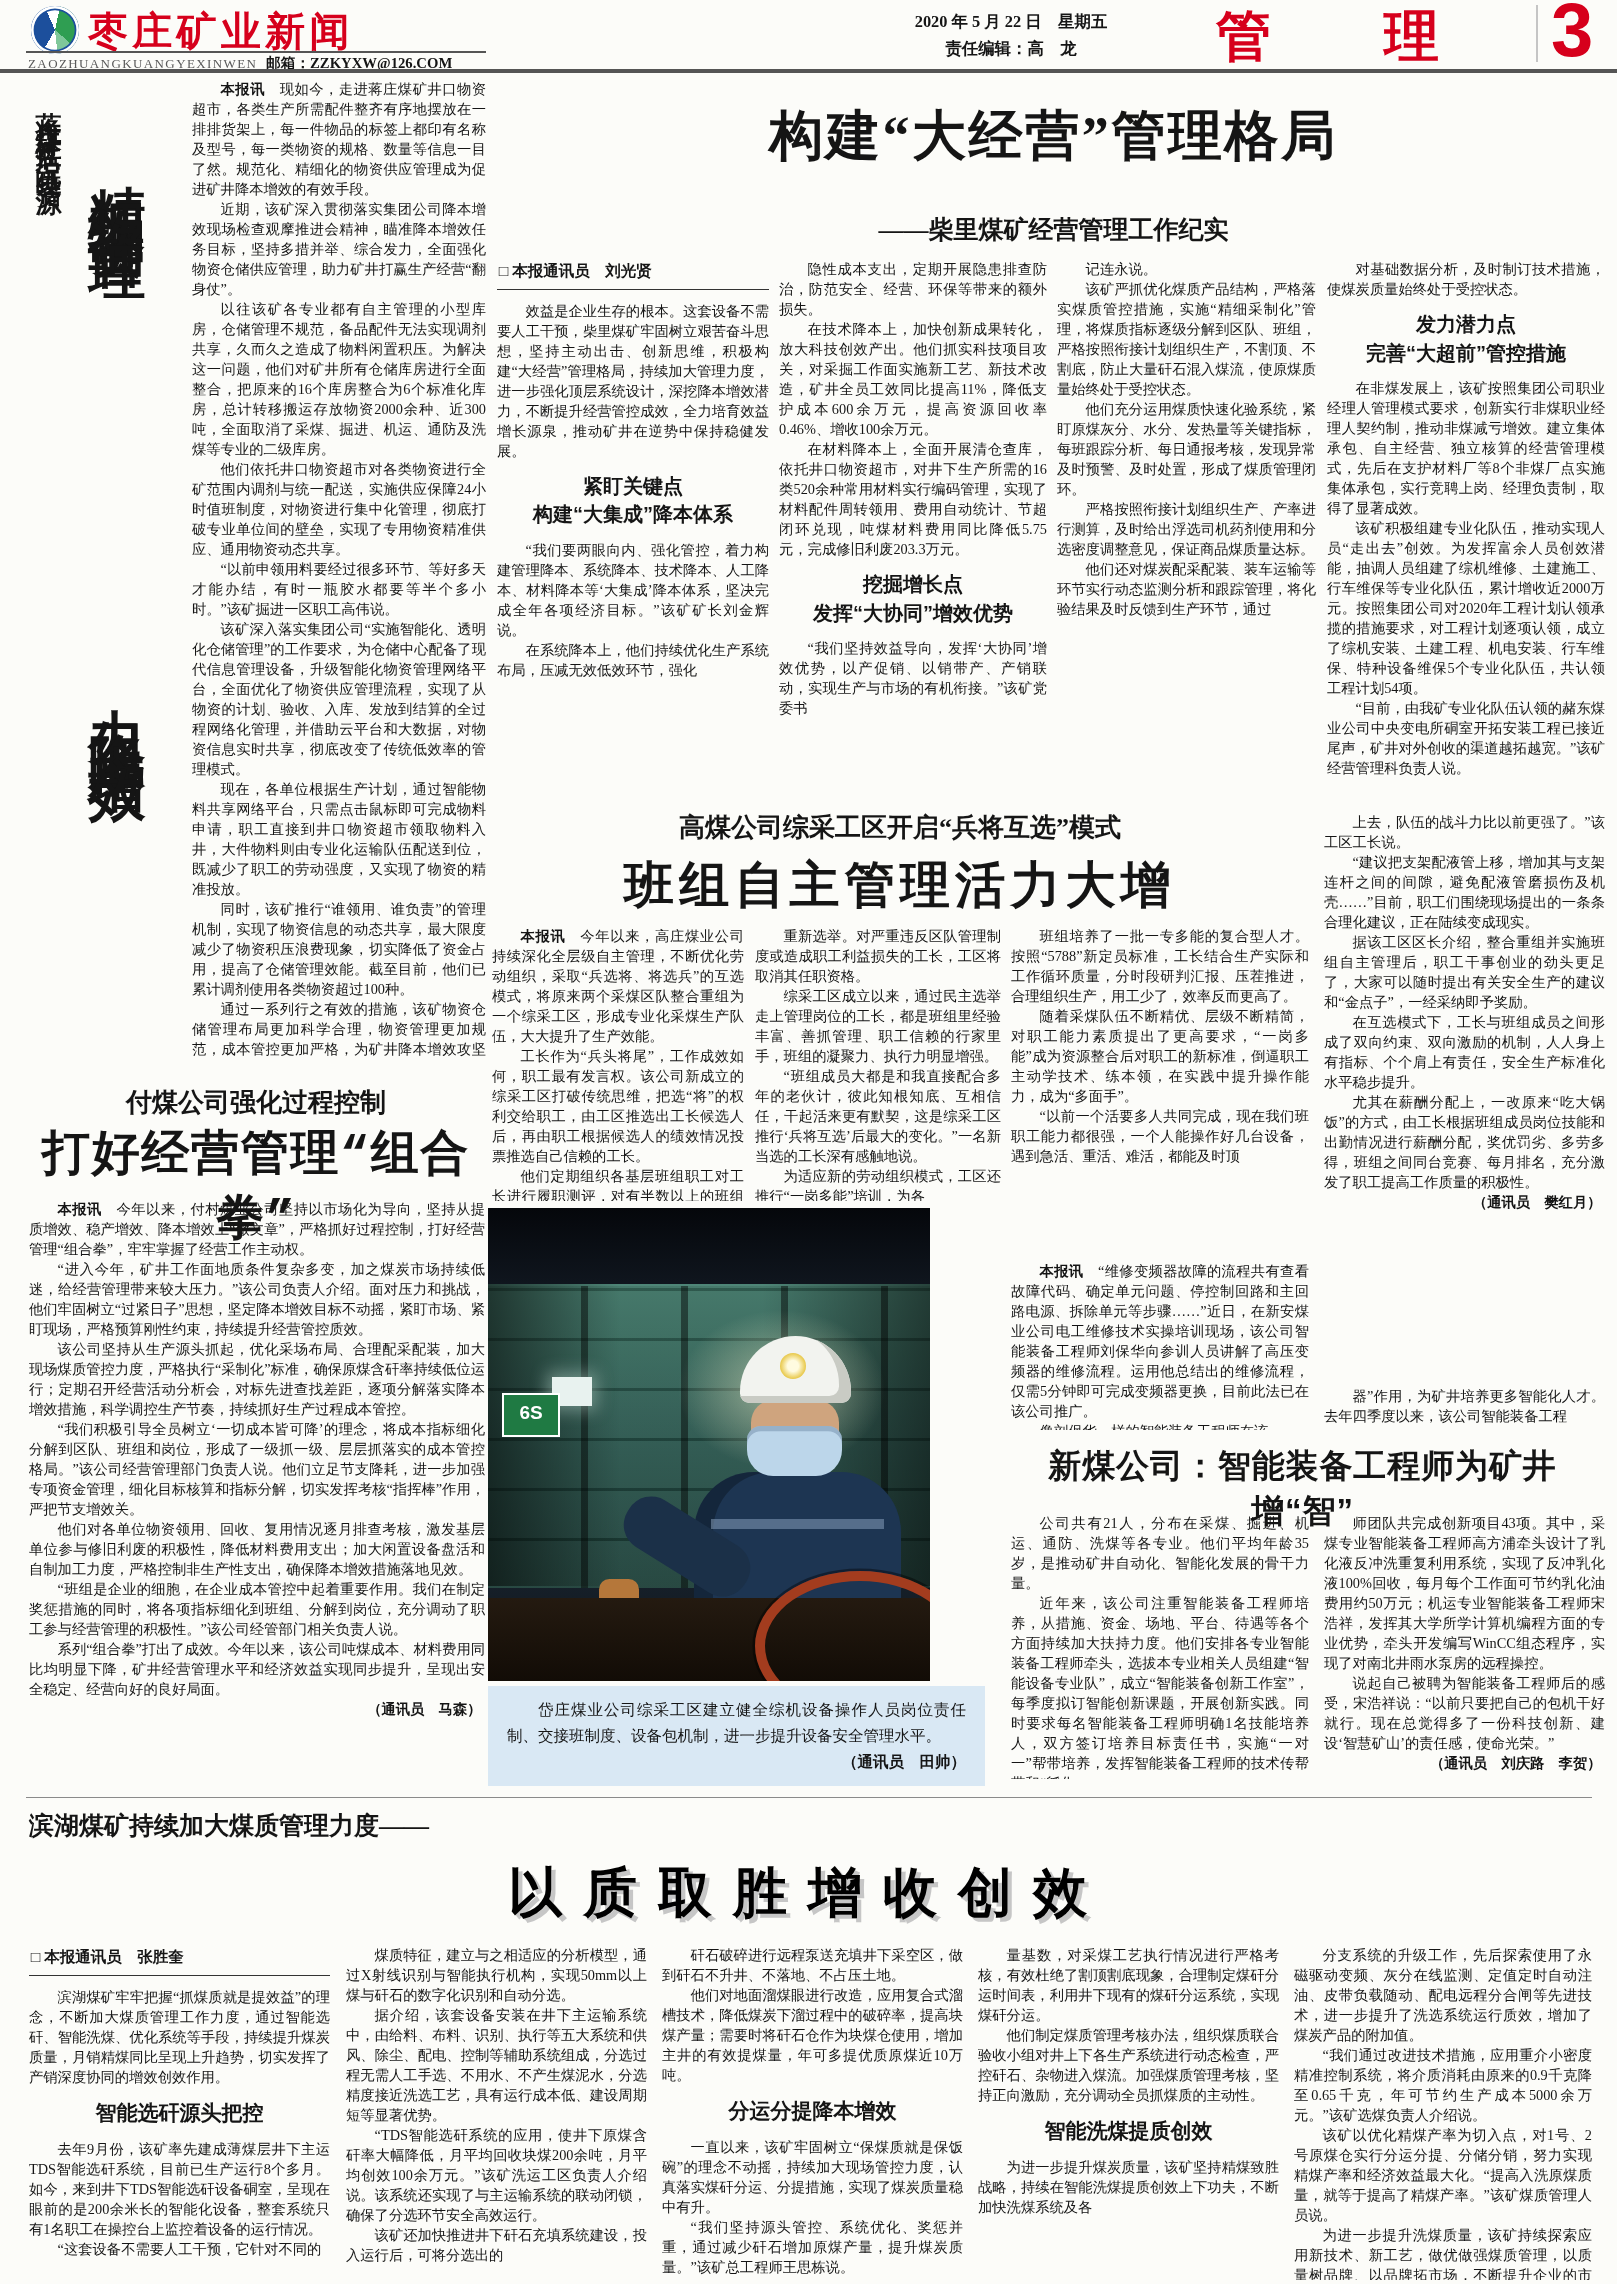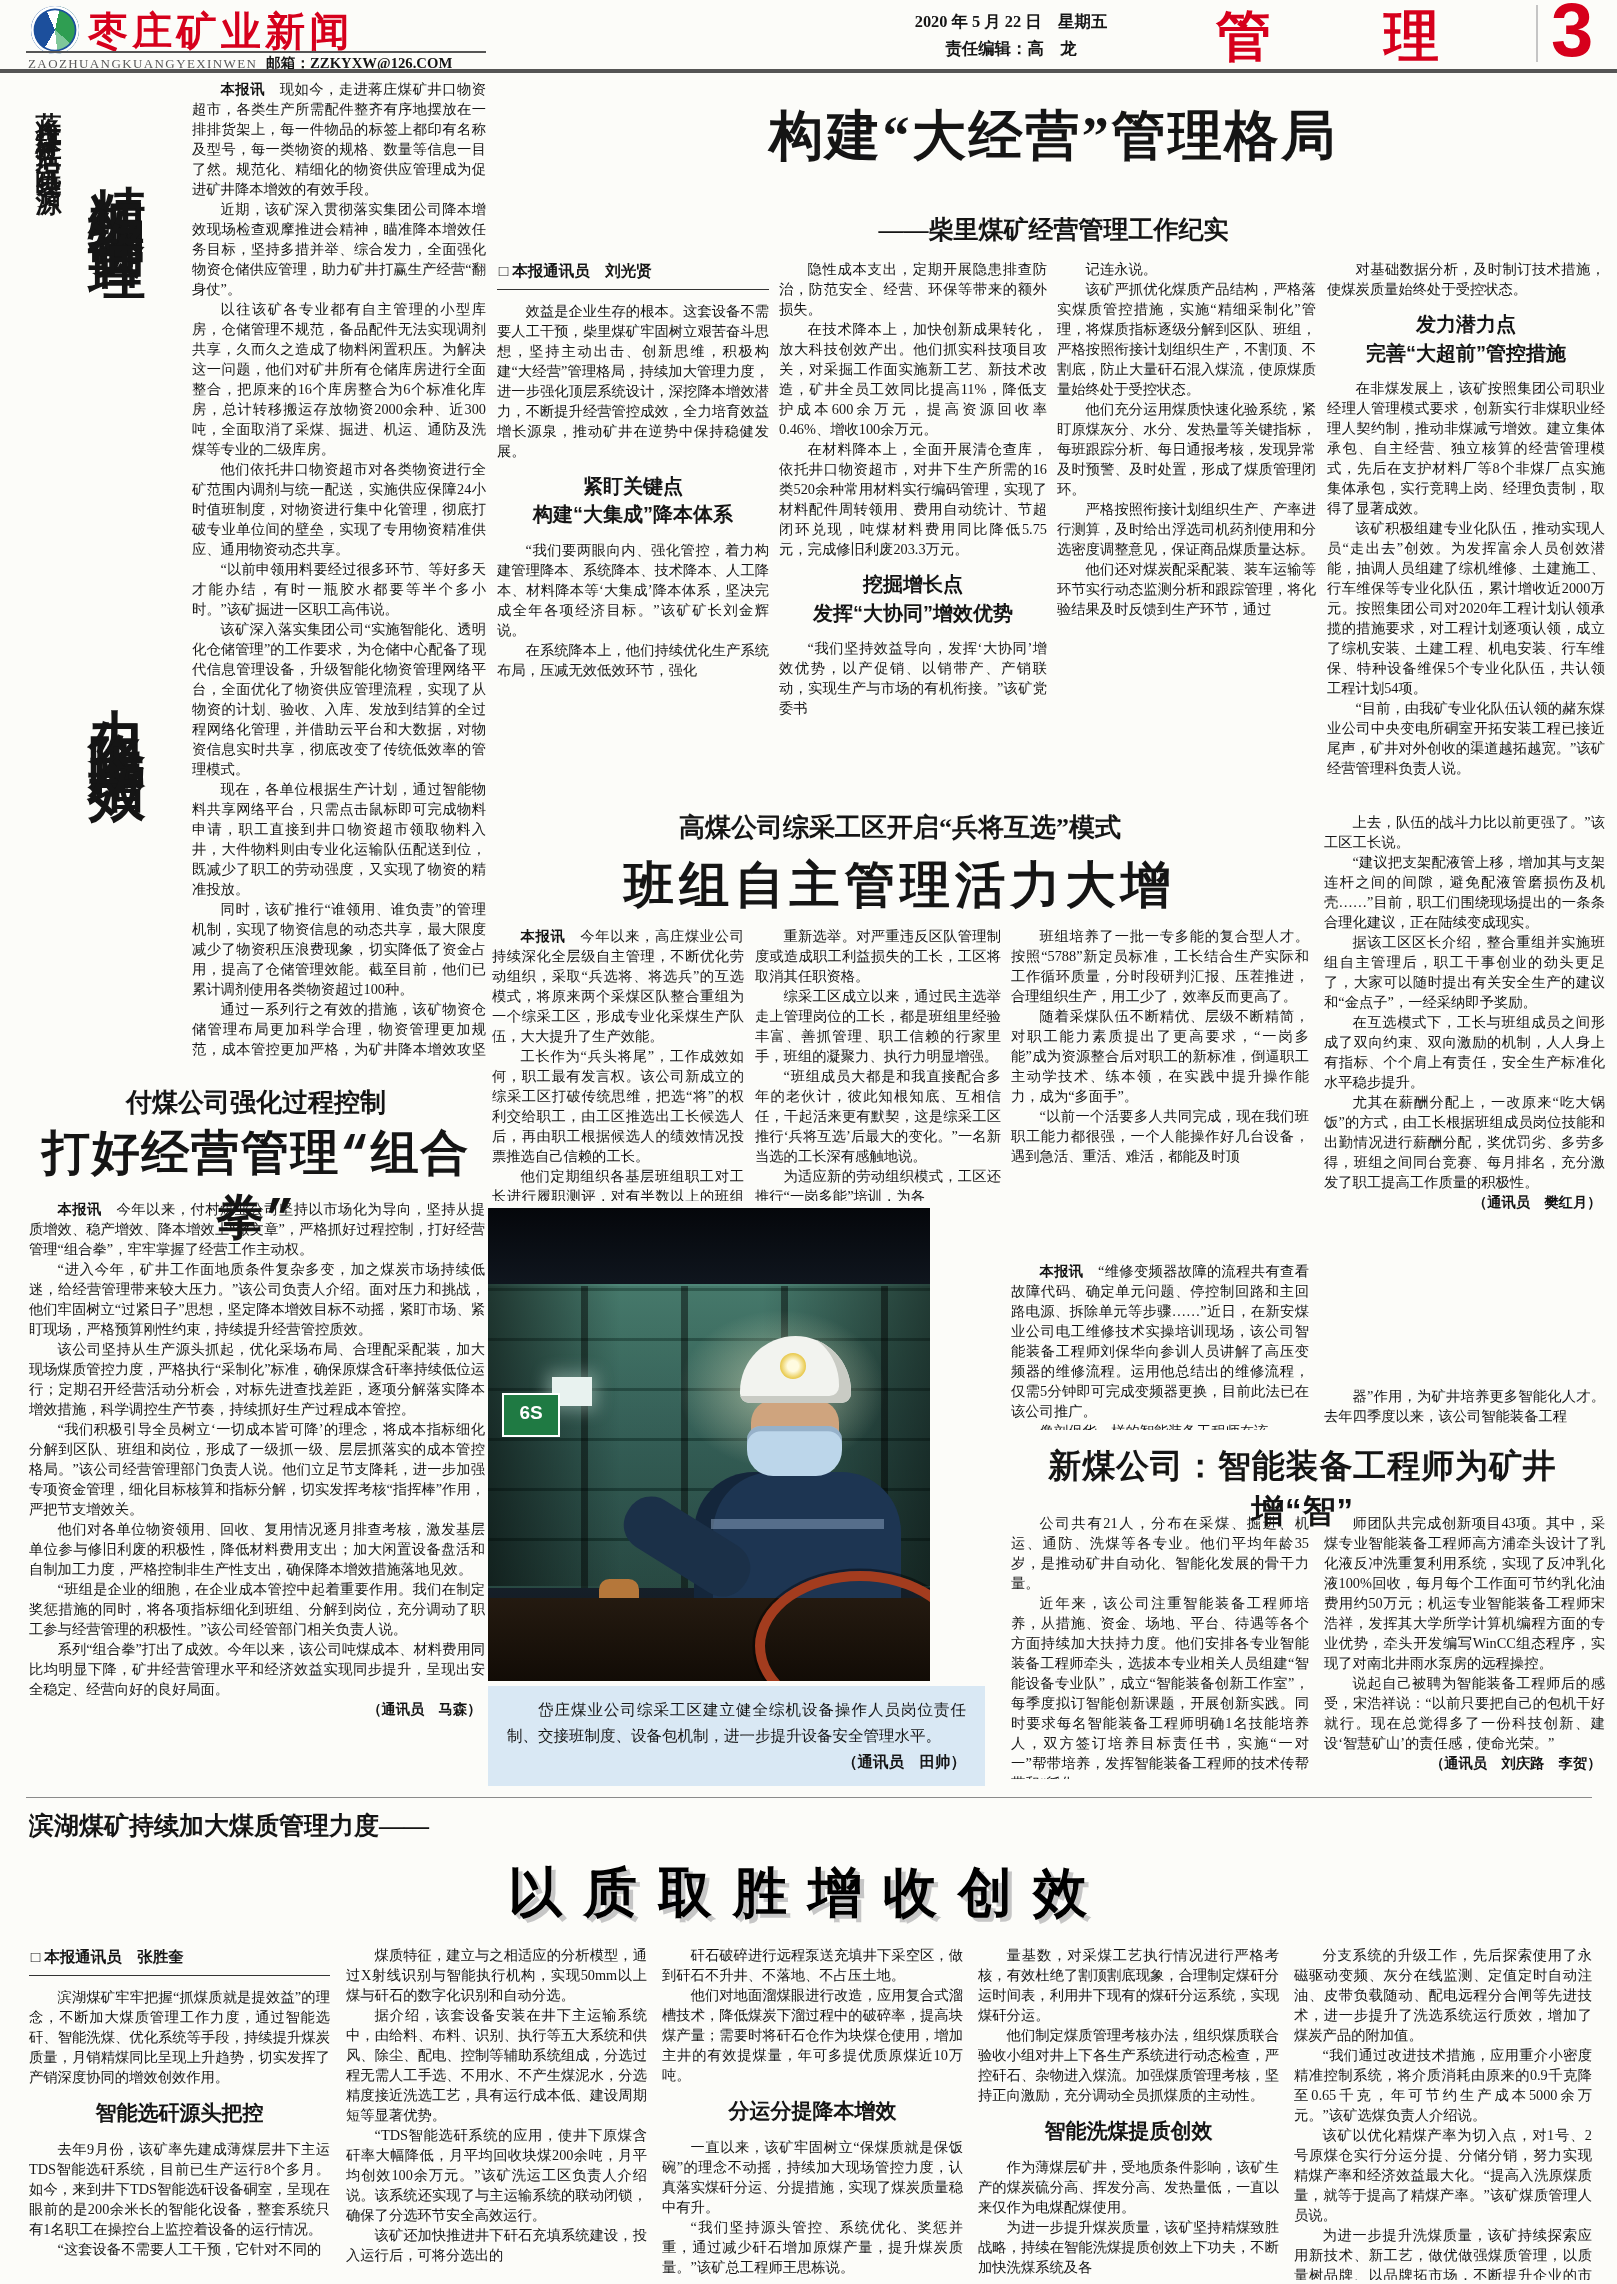--- a/index.html
+++ b/index.html
@@ -326,21 +326,20 @@
       </div>
   </div>
 
   <div class="abs col bodytxt" style="left:978px;top:1945px;width:301px;height:335px;">
     <div>
         <p>量基数，对采煤工艺执行情况进行严格考核，有效杜绝了割顶割底现象，合理制定煤矸分运时间表，利用井下现有的煤矸分运系统，实现煤矸分运。</p>
         <p>他们制定煤质管理考核办法，组织煤质联合验收小组对井上下各生产系统进行动态检查，严控矸石、杂物进入煤流。加强煤质管理考核，坚持正向激励，充分调动全员抓煤质的主动性。</p>
       </div>
     <h4 class="subhead-s">智能洗煤提质创效</h4>
     <div>
-        <p>作为薄煤层矿井，受地质条件影响，该矿生产的煤炭硫分高、挥发分高、发热量低，一直以来仅作为电煤配煤使用。</p>
         <p>为进一步提升煤炭质量，该矿坚持精煤致胜战略，持续在智能洗煤提质创效上下功夫，不断加快洗煤系统及各</p>
       </div>
   </div>
 
   <div class="abs col bodytxt" style="left:1294px;top:1945px;width:298px;height:335px;">
     <div>
         <p>分支系统的升级工作，先后探索使用了永磁驱动变频、灰分在线监测、定值定时自动注油、皮带负载随动、配电远程分合闸等先进技术，进一步提升了洗选系统运行质效，增加了煤炭产品的附加值。</p>
         <p>“我们通过改进技术措施，应用重介小密度精准控制系统，将介质消耗由原来的0.9千克降至0.65千克，年可节约生产成本5000余万元。”该矿选煤负责人介绍说。</p>
         <p>该矿以优化精煤产率为切入点，对1号、2号原煤仓实行分运分提、分储分销，努力实现精煤产率和经济效益最大化。“提高入洗原煤质量，就等于提高了精煤产率。”该矿煤质管理人员说。</p>
         <p>为进一步提升洗煤质量，该矿持续探索应用新技术、新工艺，做优做强煤质管理，以质量树品牌、以品牌拓市场，不断提升企业的市场竞争力和经济效益。</p>

